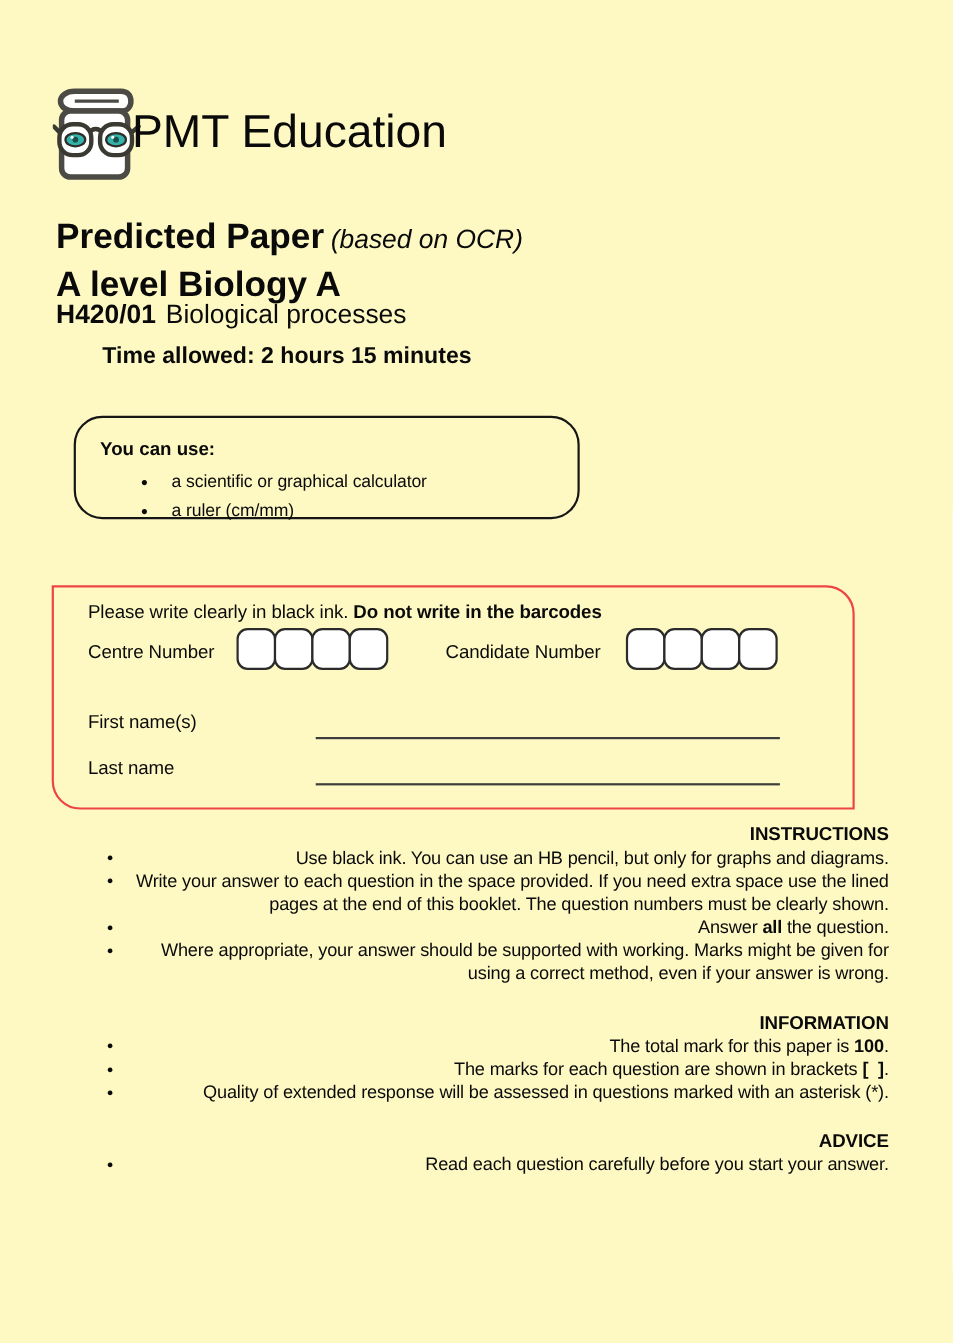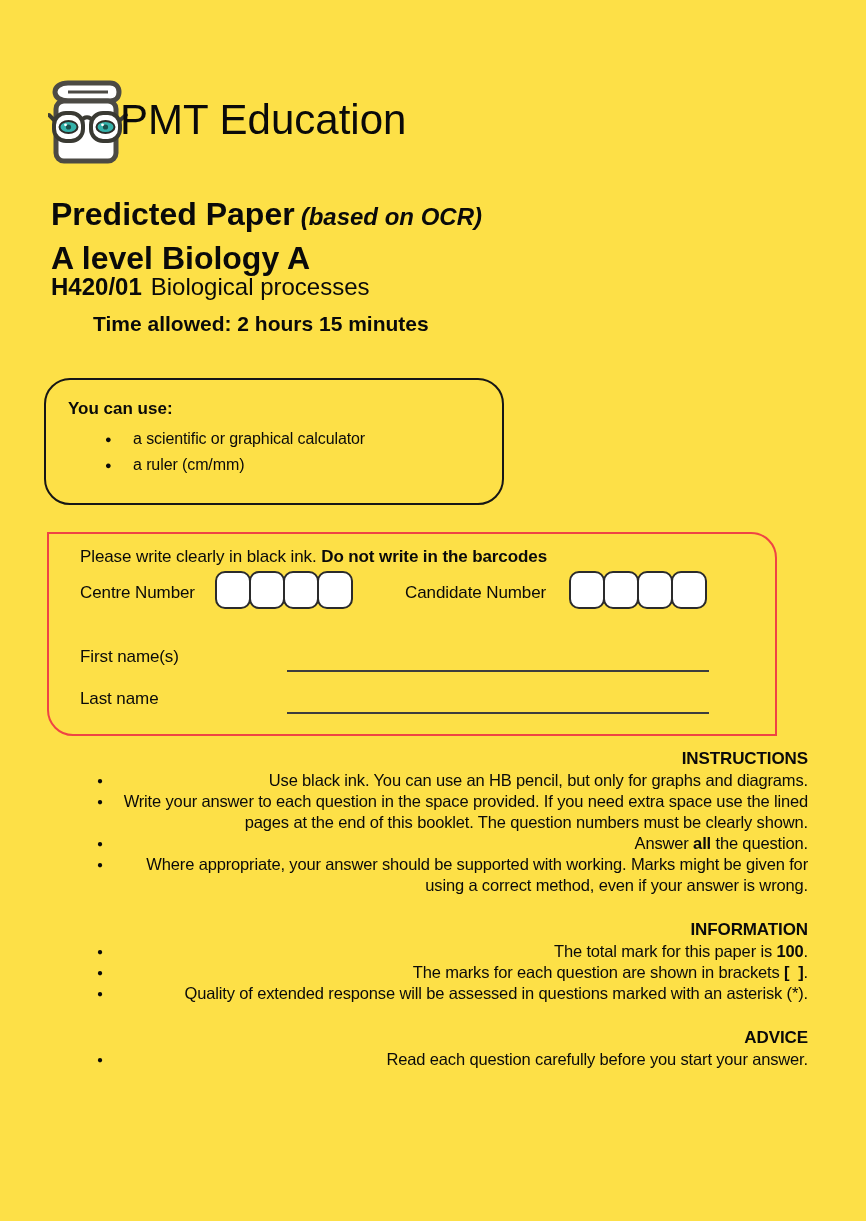--- a/index.html
+++ b/index.html
@@ -3,38 +3,38 @@
 <meta charset="utf-8">
 <style>
   html, body { margin: 0; padding: 0; background: #ffffff; }
   body {
     width: 866px; height: 1221px;
     font-family: "Liberation Sans", sans-serif;
     color: #0a0a0a;
     position: relative;
     overflow: hidden;
   }
-  .page { position: absolute; inset: 0; background: #fde047; }
+  .page { position: absolute; inset: 0; background: #fef9c3; }
 
   
   .brand { position: absolute; top: 76px; left: 48px; display: flex; align-items: center; height: 88px; }
   .brand svg { display: block; }
   .brand-name { font-size: 42px; letter-spacing: 0; margin-left: -10px; white-space: nowrap; }
 
   
   .title-line1 { position: absolute; top: 174px; left: 51px; font-size: 32px; font-weight: bold; line-height: 38px; white-space: nowrap; }
-  .title-suffix { font-size: 24px; font-style: italic; font-weight: bold; margin-left: 6px; }
+  .title-suffix { font-size: 24px; font-style: italic; font-weight: normal; margin-left: 6px; }
   .title-line2 { position: absolute; top: 218px; left: 51px; font-size: 32px; font-weight: bold; line-height: 38px; white-space: nowrap; }
   .paper-code-line { position: absolute; top: 272px; left: 51px; font-size: 24px; line-height: 30px; white-space: nowrap; }
   .paper-code { font-weight: bold; margin-right: 9px; }
   .time-allowed { position: absolute; top: 312px; left: 51px; font-size: 21px; font-weight: bold; margin-left: 42px; }
 
   
   .equipment-box {
-    position: absolute; top: 378px; left: 44px; width: 460px; height: 127px;
+    position: absolute; top: 378px; left: 67px; width: 460px; height: 94px;
     border: 2px solid #161616; border-radius: 26px; box-sizing: border-box;
     padding: 19px 10px 0 22px;
   }
   .eq-heading { font-size: 17px; font-weight: bold; line-height: 20px; }
   .equipment-box ul { margin: 7px 0 0 0; padding: 0 0 0 65px; list-style: none; }
   .equipment-box li { position: relative; font-size: 16px; line-height: 26px; letter-spacing: -0.1px; }
   .equipment-box li::before {
     content: "●"; position: absolute; left: -28px; top: 0;
     font-size: 11px; line-height: 26px;
   }

